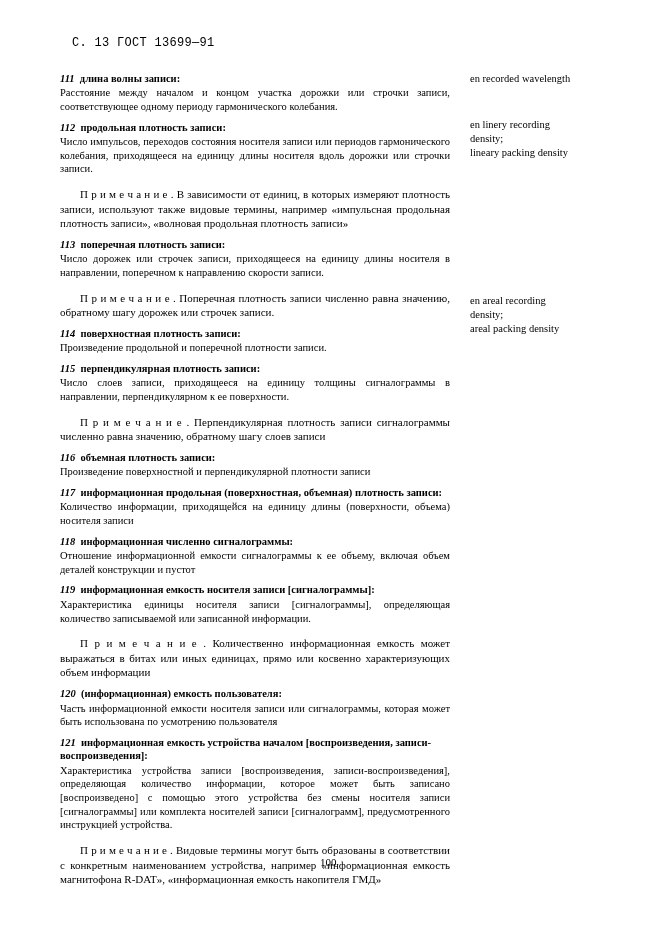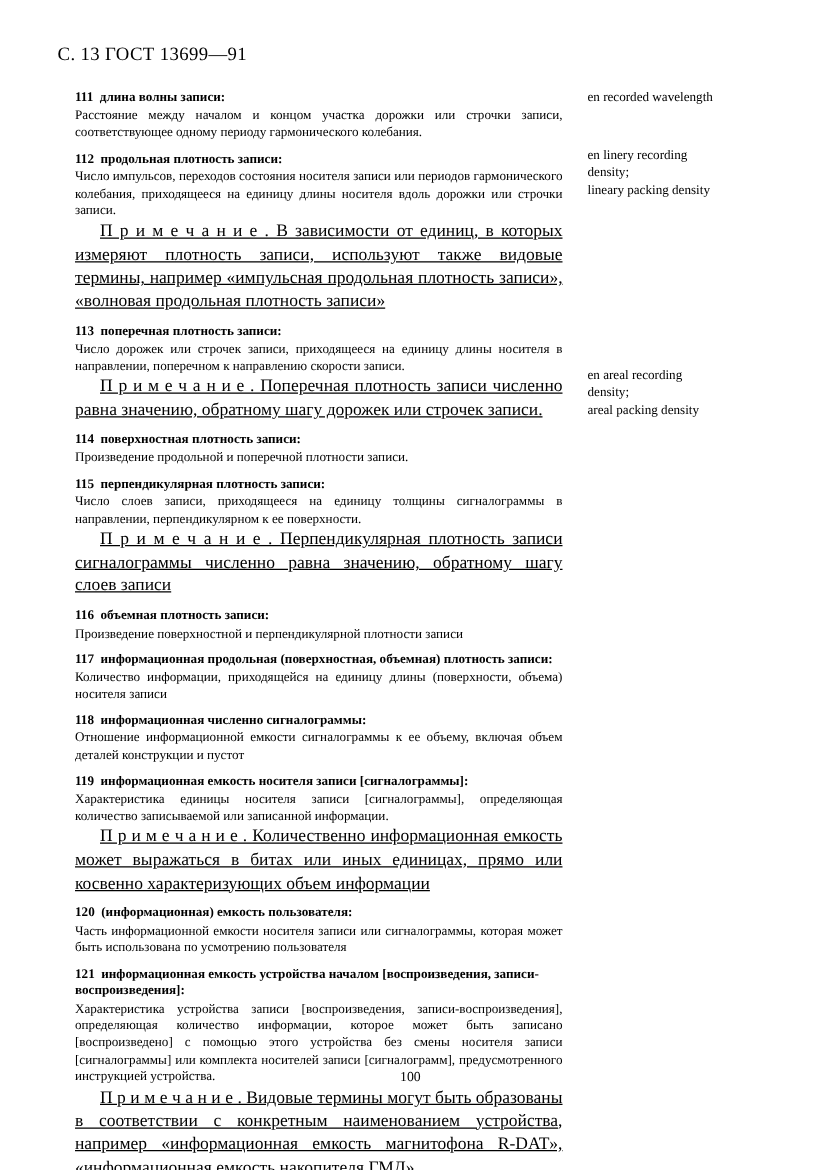--- a/index.html
+++ b/index.html
@@ -16,59 +16,59 @@
     overflow: hidden;
   }
   .page {
     position: absolute;
     left: 0; top: 0;
     width: 661px;
     height: 936px;
   }
   .header {
     position: absolute;
-    left: 46px;
+    left: 72px;
     top: 36px;
-    font-family: Liberation Serif, serif;
-    font-size: 15px;
+    font-family: Liberation Mono, monospace;
+    font-size: 12px;
     letter-spacing: 0.3px;
     white-space: nowrap;
   }
   .content {
     position: absolute;
     left: 60px;
     top: 72px;
     width: 390px;
   }
   .entry {
     margin-bottom: 7px;
   }
   .term {
     font-size: 10.5px;
     font-weight: bold;
     line-height: 1.28;
     margin-bottom: 1px;
   }
   .term .num {
     font-weight: bold;
+    font-style: italic;
   }
   .def {
     font-size: 10.5px;
     line-height: 1.3;
     text-align: justify;
     text-justify: inter-word;
   }
   .note {
-    font-size: 14px;
+    font-size: 11px;
     line-height: 1.33;
     text-align: justify;
     text-indent: 20px;
-    margin-top: 1px;
+    margin-top: 11px;
     margin-bottom: 5px;
-    text-decoration: underline;
   }
   .side {
     position: absolute;
     left: 470px;
     width: 170px;
     font-size: 10.5px;
     line-height: 1.32;
   }
   .side div {
     white-space: pre-line;

